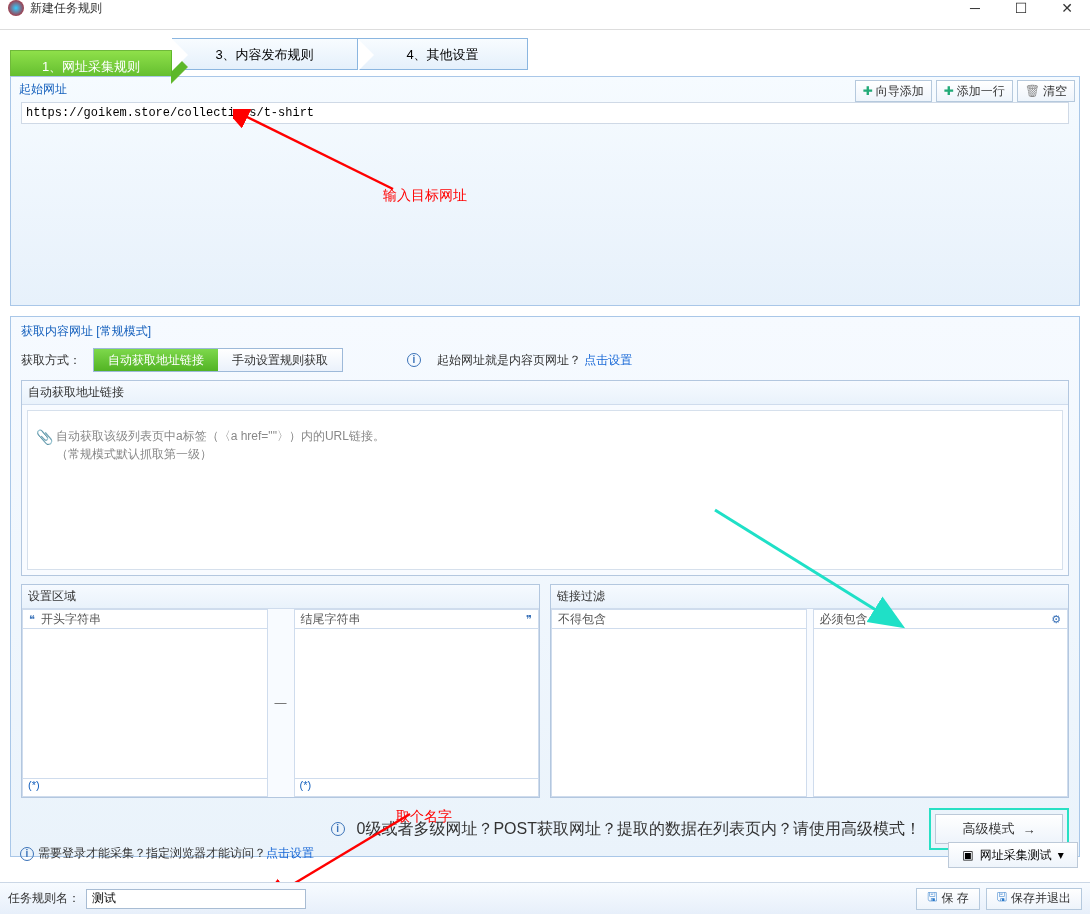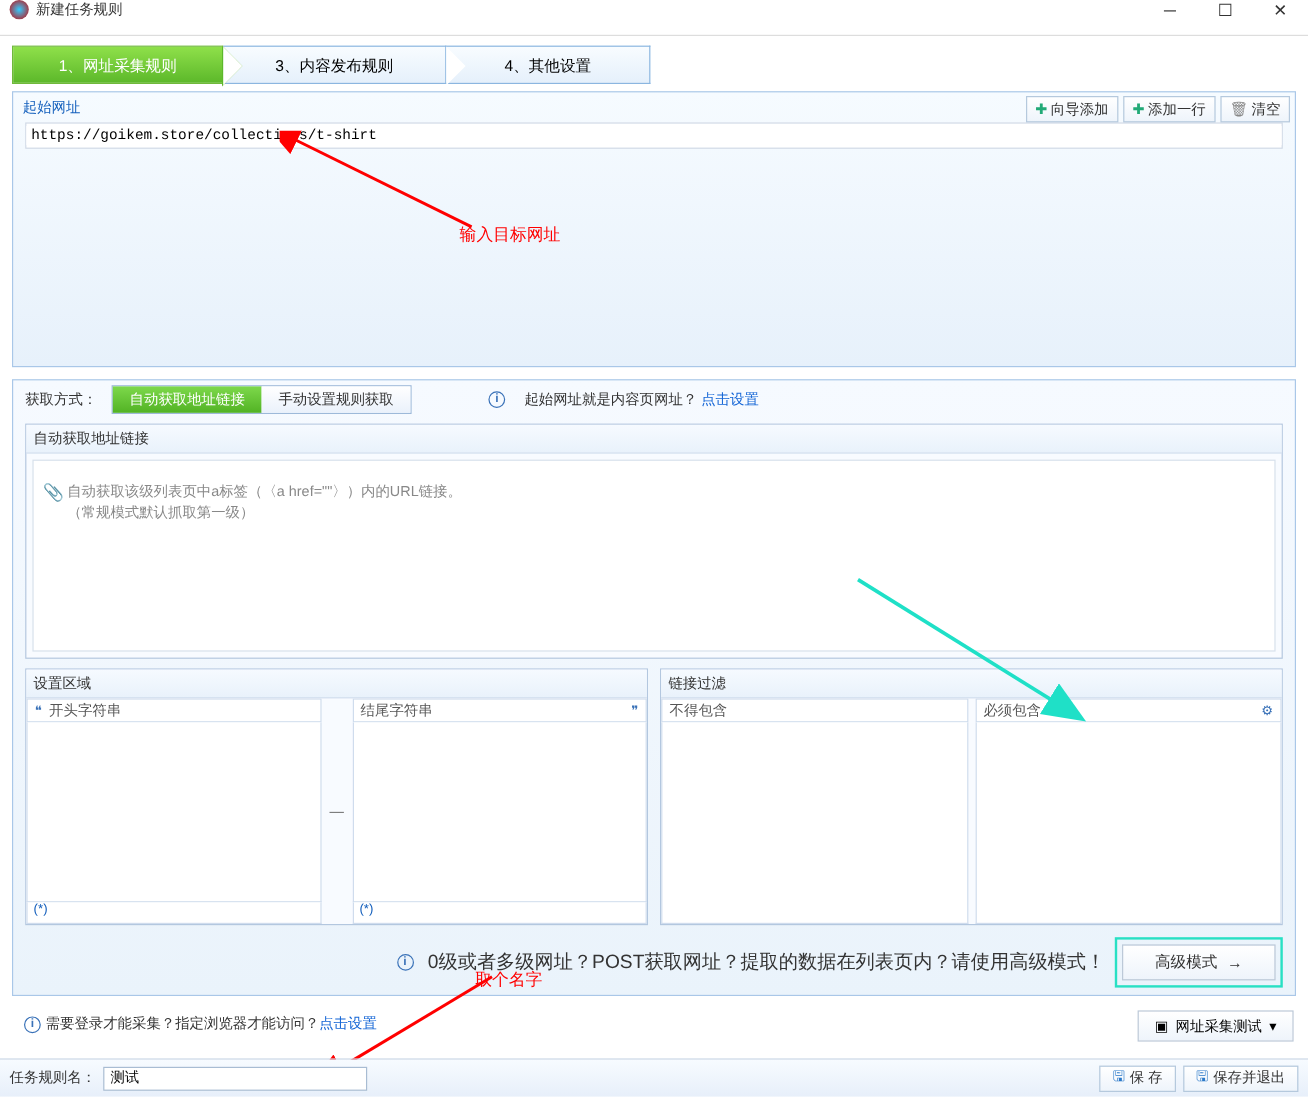--- a/index.html
+++ b/index.html
@@ -5,21 +5,21 @@
   * { box-sizing: border-box; font-family: "Microsoft YaHei", "SimSun", Arial, sans-serif; }
   html,body { margin:0; padding:0; width:1090px; height:914px; background:#fff; overflow:hidden; }
   .titlebar { height:30px; background:#fff; border-bottom:1px solid #ddd; display:flex; align-items:center; padding:0 0 13px 8px; }
   .titlebar-logo { width:16px; height:16px; border-radius:50%; background:radial-gradient(circle,#3cf,#c00); margin-right:6px; flex:0 0 auto;}
   .titlebar-title { flex:1 1 auto; font-size:12px; color:#333; }
   .win-btn { width:46px; height:30px; display:flex; align-items:center; justify-content:center; font-size:14px; color:#333; cursor:default;}
   .body { position:relative; padding:8px 10px 0 10px; height:calc(100% - 30px); background:#fff;}
   .step-tabs { display:flex; height:32px; margin-bottom:6px;}
   .step { position:relative; height:32px; line-height:32px; text-align:center; font-size:13px; border:1px solid #8bb6e0; border-left:none; background:linear-gradient(#f8fcff,#e5f0fb);}
   .step:first-child{border-left:1px solid #6fb93a;}
-  .step1 { width:176px; background:linear-gradient(#8fe04a,#5cb82a); color:#fff; border-color:#6fb93a;}
+  .step1 { width:162px; background:linear-gradient(#8fe04a,#5cb82a); color:#fff; border-color:#6fb93a;margin-top:12px;}
   .step-notch{ position:absolute; right:-16px; top:0; width:0;height:0;border-top:16px solid transparent;border-bottom:16px solid transparent;border-left:16px solid #5cb82a; z-index:2;}
   .step-notch2{ position:absolute; right:-17px; top:-1px; width:0;height:0;border-top:17px solid transparent;border-bottom:17px solid transparent;border-left:17px solid #6fb93a; z-index:1;}
   .step-in { position:absolute; left:0; top:0; width:0;height:0;border-top:16px solid transparent;border-bottom:16px solid transparent;border-left:16px solid #fff; z-index:2;}
   .step2 { width:186px;}
   .step3 { width:186px;}
   .step4 { width:170px;}
   .step span { display:block;}
   .section { border:1px solid #a9c7e8; background:linear-gradient(#f6fbff,#e7f1fb); position:relative; }
   .sec-title { font-size:12px; color:#1560bd; padding:4px 8px;}
   .start-url-sec { height:230px; }
@@ -131,20 +131,21 @@
           <marker id="ah1" markerWidth="12" markerHeight="12" refX="2" refY="5" orient="auto">
             <path d="M0,0 L0,10 L12,5 z" fill="#f00"></path>
           </marker>
         </defs>
       <line x1="160" y1="80" x2="10" y2="6" stroke="#f00" stroke-width="2.5" marker-end="url(#ah1)"></line>
     </svg>
     <div class="red-text1">输入目标网址</div>
   </div>
 
   <div class="content-sec">
+    <div class="content-title">获取内容网址 [常规模式]</div>
     <div class="mode-row">
       <span class="mode-label">获取方式：</span>
       <div class="seg">
         <div class="seg-btn active">自动获取地址链接</div>
         <div class="seg-btn">手动设置规则获取</div>
       </div>
       <span style="flex:0 0 40px;"></span>
       <span class="info-icn">i</span>
       <span class="hint">
         <span>起始网址就是内容页网址？</span>

